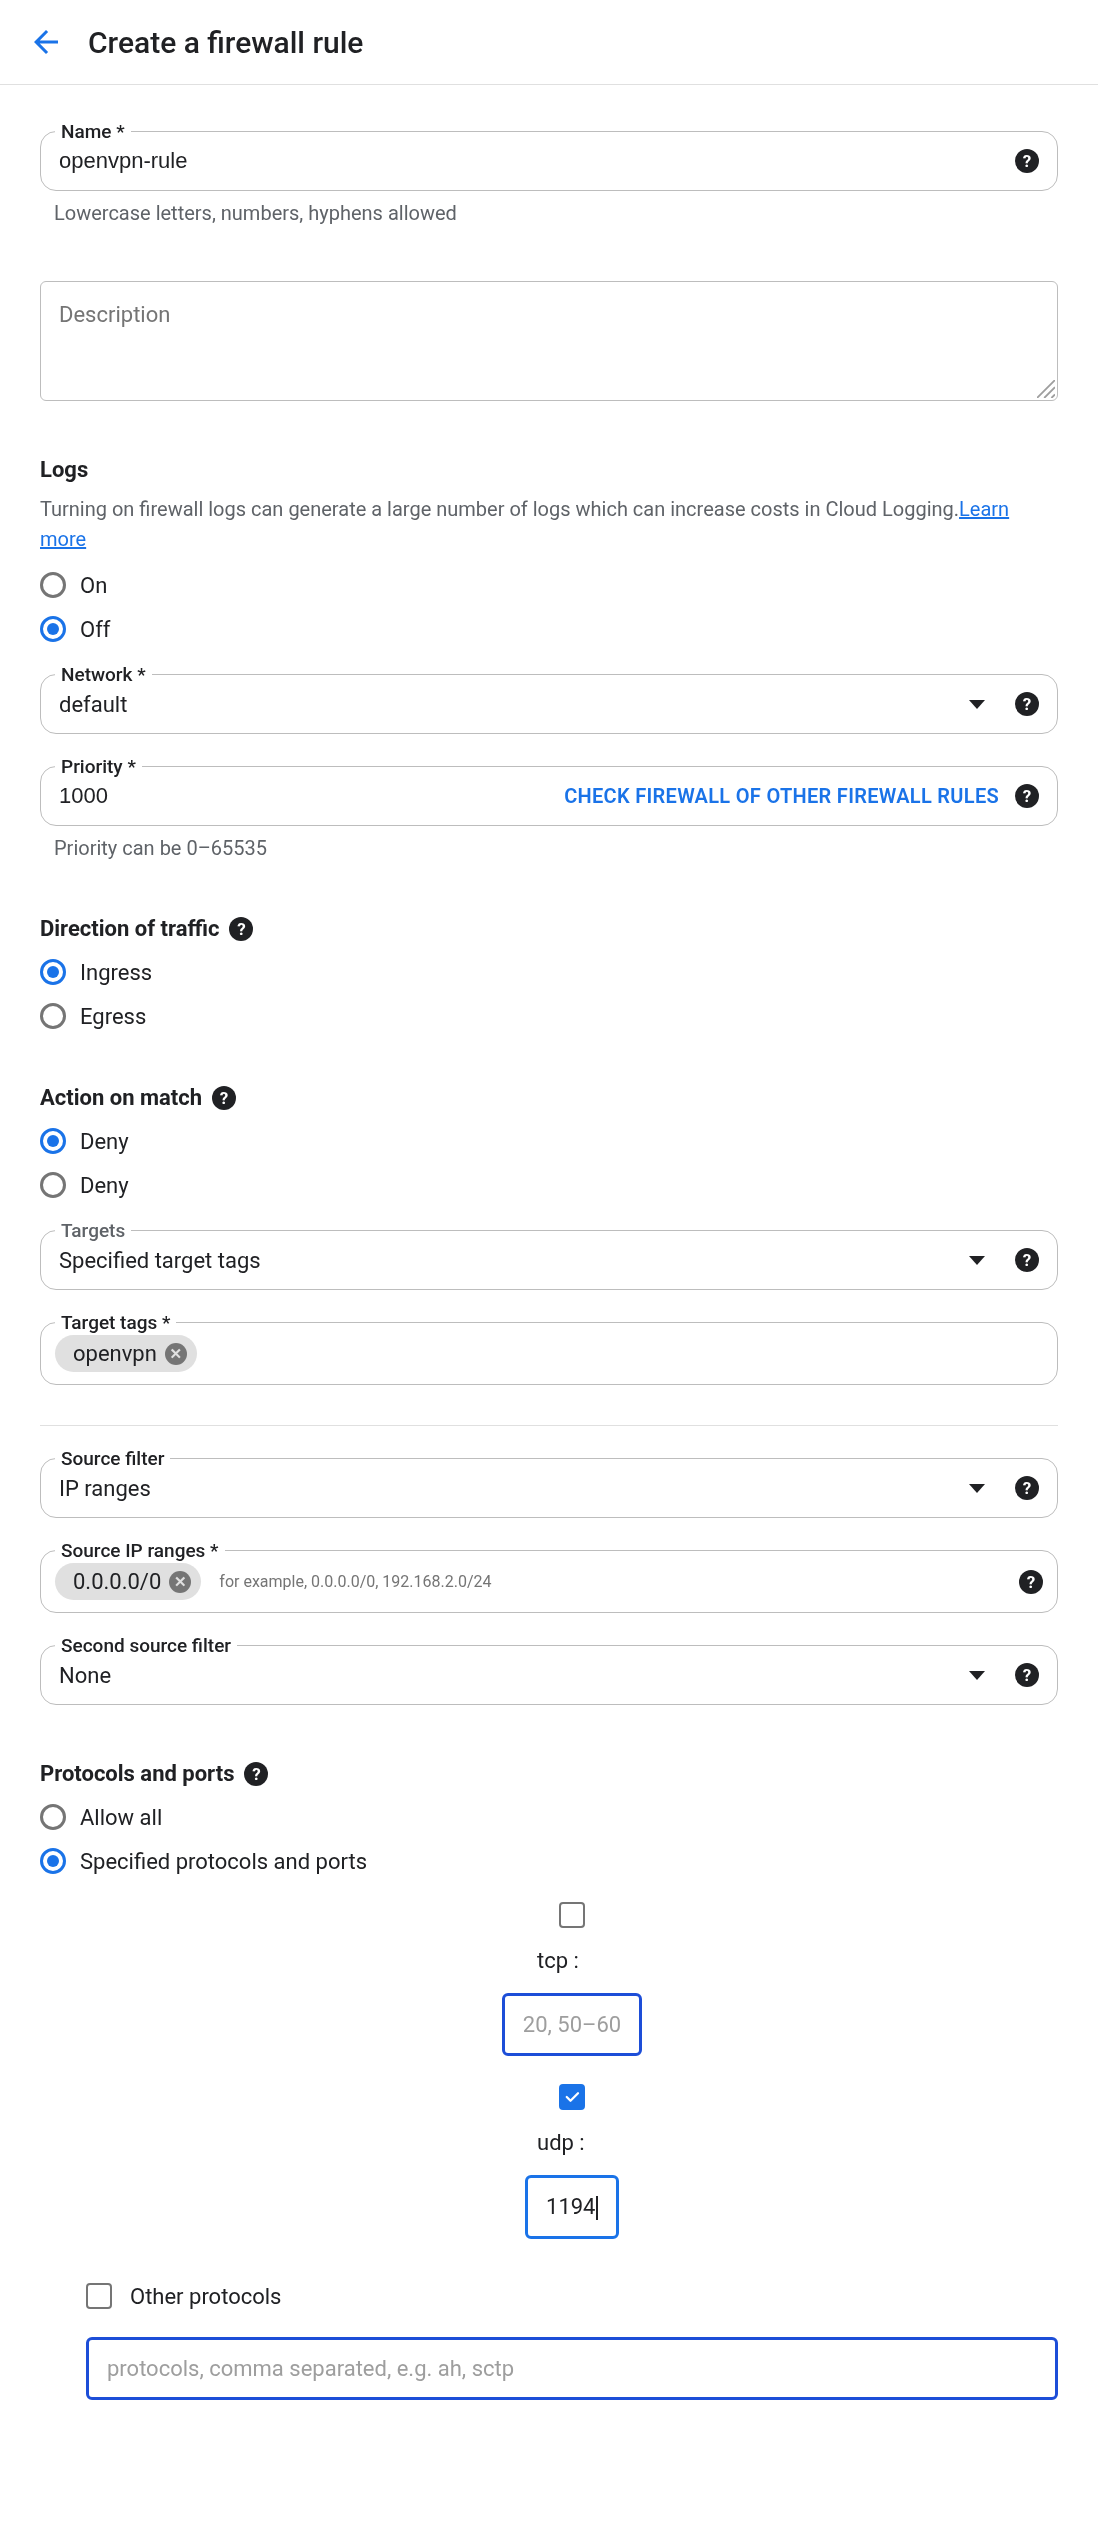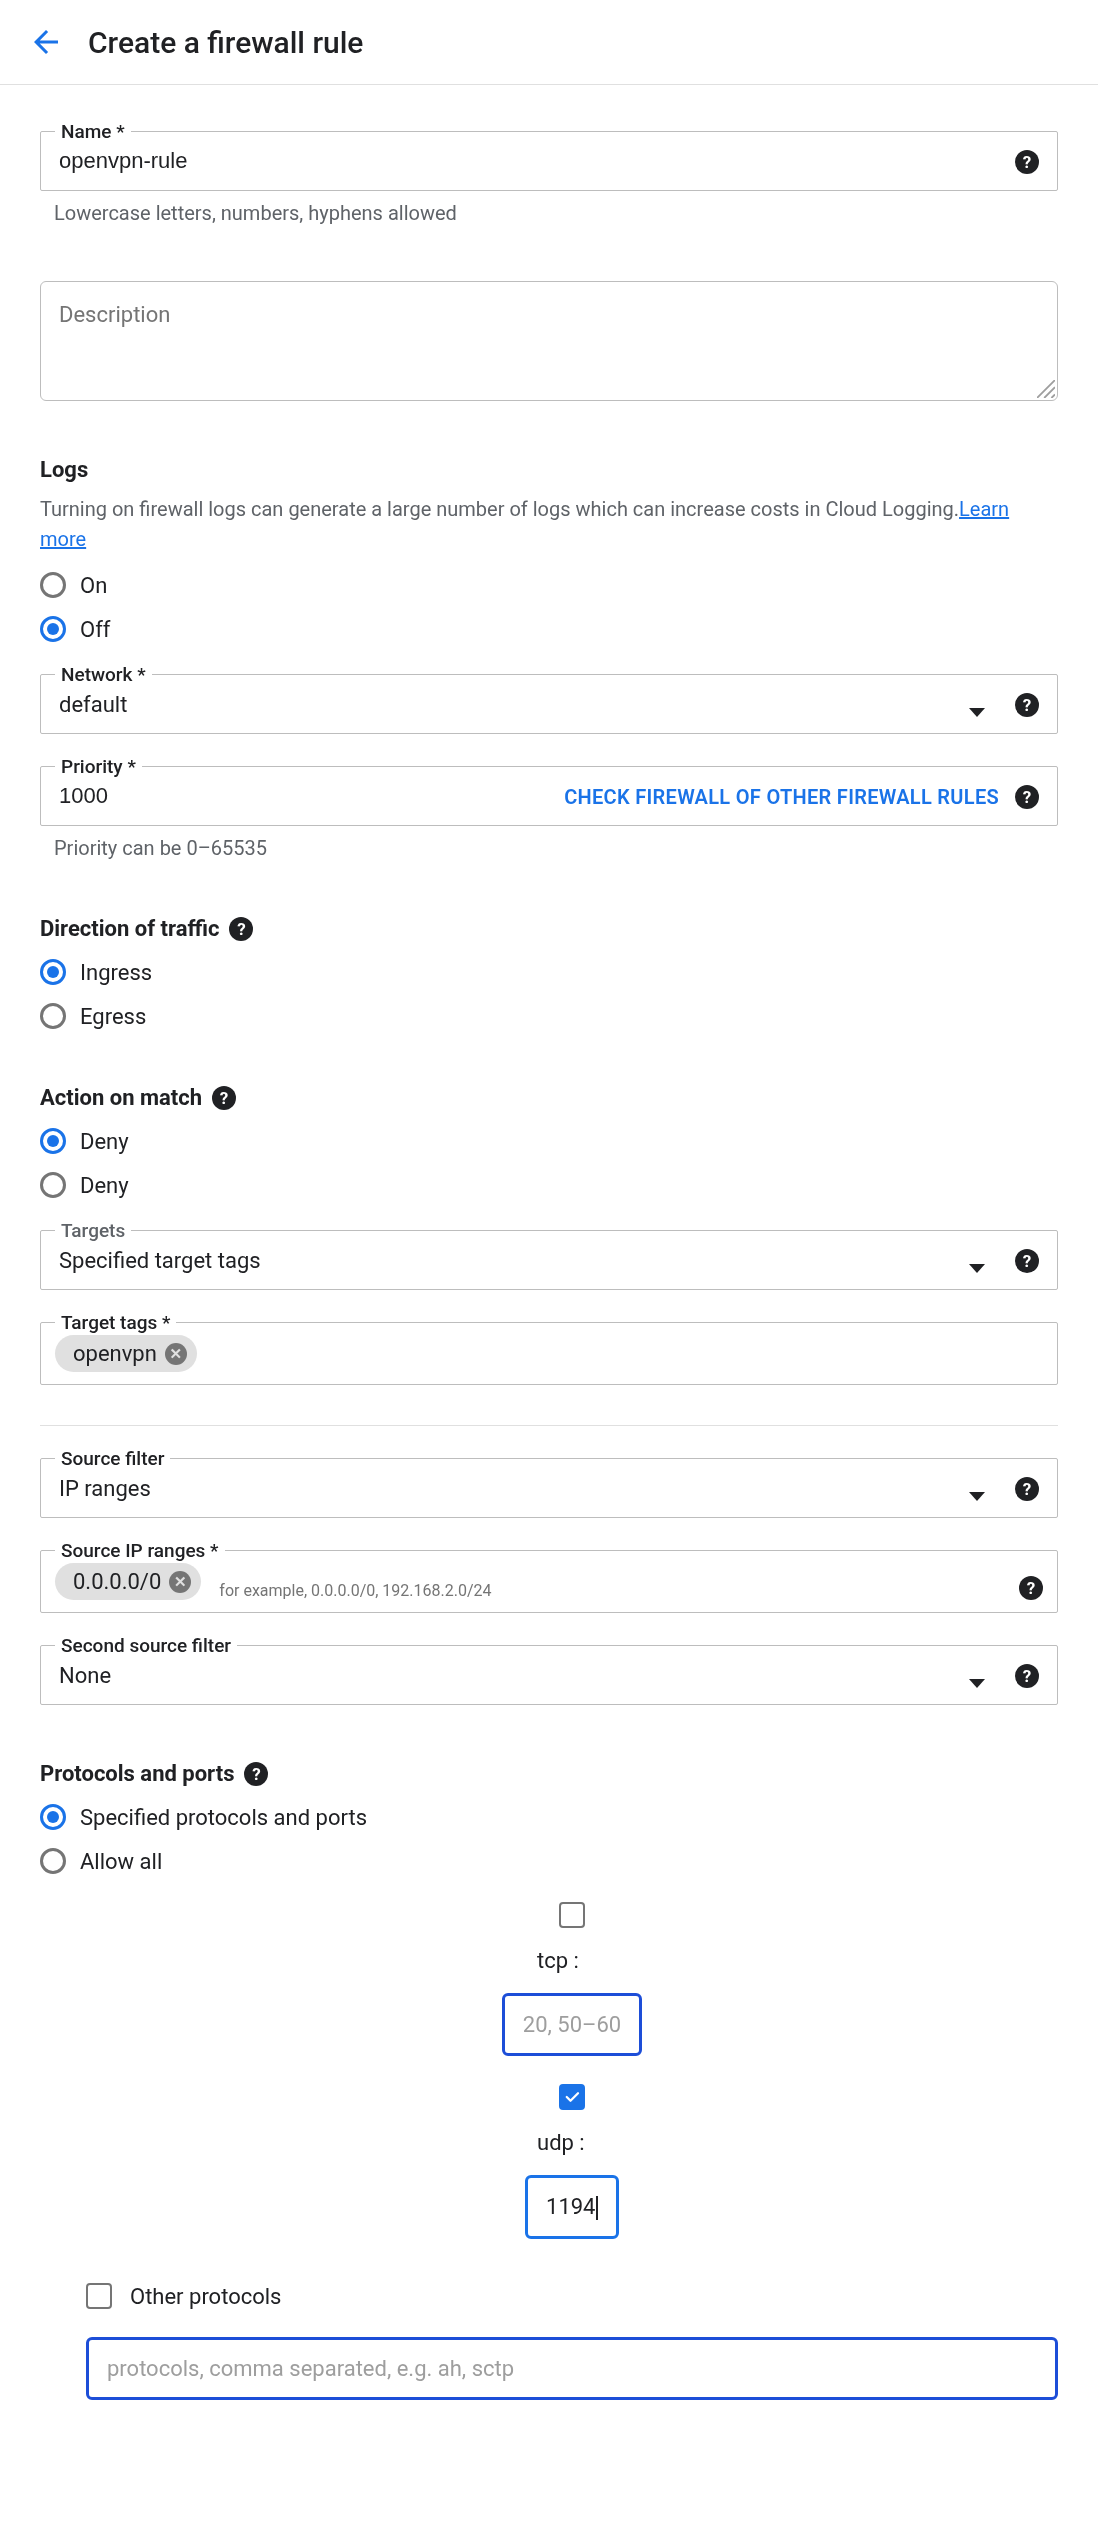--- a/index.html
+++ b/index.html
@@ -27,25 +27,25 @@
     font-size: 30px;
     font-weight: 500;
   }
   .content { padding: 20px 40px 40px; }
   .field-group {
     position: relative;
     margin-top: 32px;
   }
   .field-box {
     border: 1px solid #bdbdbd;
-    border-radius: 2px;
+    border-radius: 16px;
     padding: 16px 18px;
     position: relative;
     display: flex;
-    align-items: flex-end;
+    align-items: center;
     min-height: 60px;
   }
   .floating-label {
     position: absolute;
     top: -12px;
     left: 14px;
     background: #fff;
     padding: 0 6px;
     font-size: 19px;
     color: #5f6368;
@@ -389,26 +389,26 @@
       <div class="dropdown-arrow" style="margin-right:30px"></div>
       <span class="help-icon">?</span>
     </div>
   </div>
 
   <div class="section-title">
     <span>Protocols and ports</span>
     <span class="help-icon">?</span>
   </div>
   <div class="radio-row">
+    <div class="radio"></div>
+    <span class="radio-label">Allow all</span>
+  </div>
+  <div class="radio-row">
     <div class="radio checked"></div>
     <span class="radio-label">Specified protocols and ports</span>
-  </div>
-  <div class="radio-row">
-    <div class="radio"></div>
-    <span class="radio-label">Allow all</span>
   </div>
 
   <div class="proto-area">
     <div class="proto-row">
       <div class="checkbox"></div>
       <span class="proto-label">tcp :</span>
       <div class="port-input">
         <span class="placeholder-text">20, 50–60</span>
       </div>
     </div>

